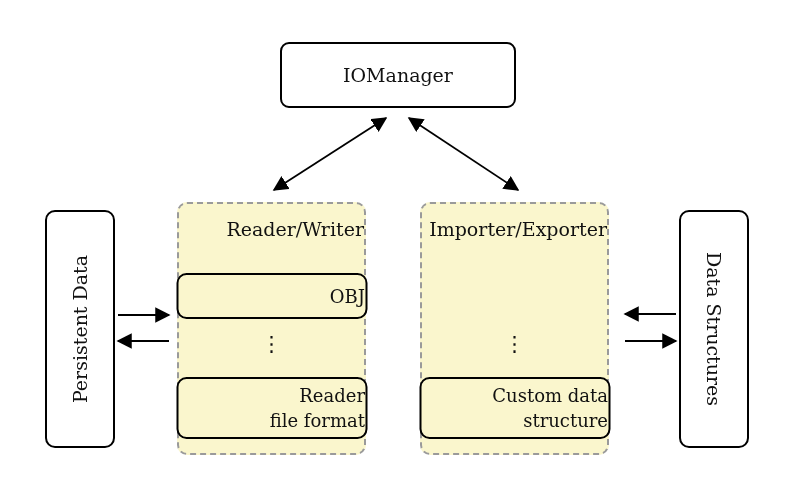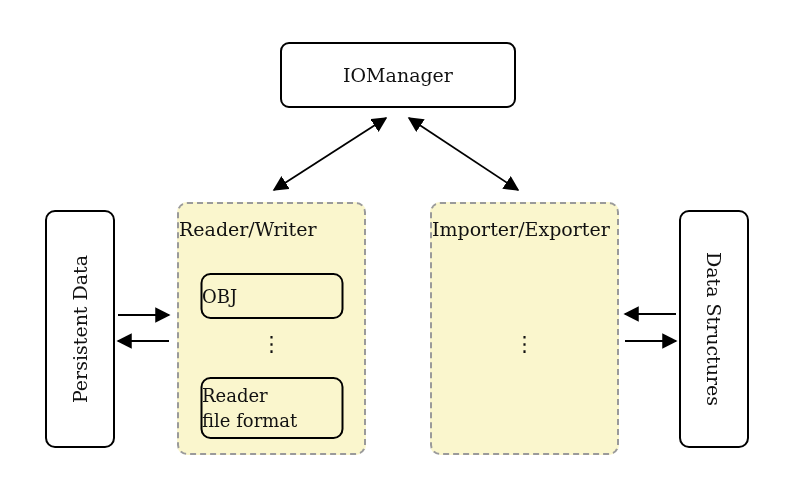--- a/index.html
+++ b/index.html
@@ -41,32 +41,32 @@
   .vtext.cw{transform:rotate(90deg);}
   
   .group{
     position:absolute;width:189px;height:253px;
     background:var(--group-fill);
     border:2px dashed var(--group-border);
     border-radius:10px;
     box-sizing:border-box;
   }
   .group.left{left:177px;top:202px;}
-  .group.right{left:430px;top:202px;}
+  .group.right{left:420px;top:202px;}
   .group-title{
     position:absolute;left:0;right:0;top:14px;
-    text-align:left;font-size:19px;white-space:nowrap;
+    text-align:right;font-size:19px;white-space:nowrap;
   }
   .item-box{
     position:absolute;left:50%;transform:translateX(-50%);
-    width:143px;box-sizing:border-box;
+    width:191px;box-sizing:border-box;
     background:var(--group-fill);
     border:2.5px solid var(--node-border);
     border-radius:10px;
-    display:flex;flex-direction:column;align-items:flex-start;justify-content:center;
+    display:flex;flex-direction:column;align-items:flex-end;justify-content:center;
     font-size:18px;line-height:25px;text-align:center;
   }
   .item-box.top{top:69px;height:46px;}
   .item-box.bottom{top:173px;height:62px;}
   .dots{
     position:absolute;left:0;right:0;top:130px;
     text-align:center;font-size:21px;line-height:1;
     letter-spacing:0;
   }
   
@@ -112,15 +112,19 @@
     <div class="dots">⋮</div>
     <div class="item-box bottom">
       <span>Reader</span>
       <span>file format</span>
     </div>
   </div>
 
   <div class="group right">
     <div class="group-title">Importer/Exporter</div>
     <div class="dots">⋮</div>
+    <div class="item-box bottom">
+      <span>Custom data</span>
+      <span>structure</span>
+    </div>
   </div>
 
 </div>
 
 </body></html>

